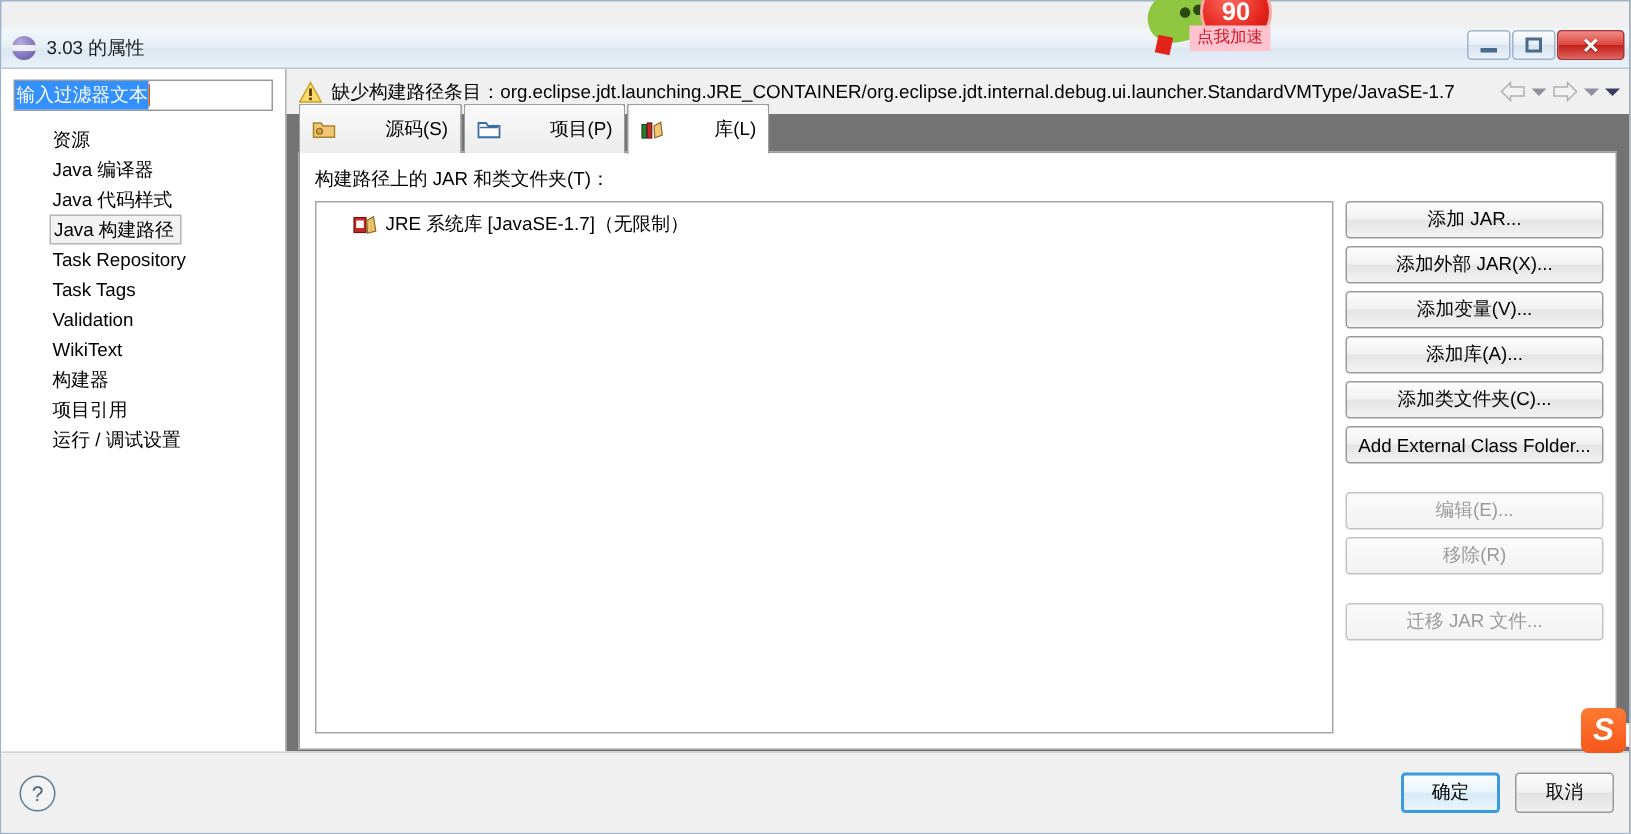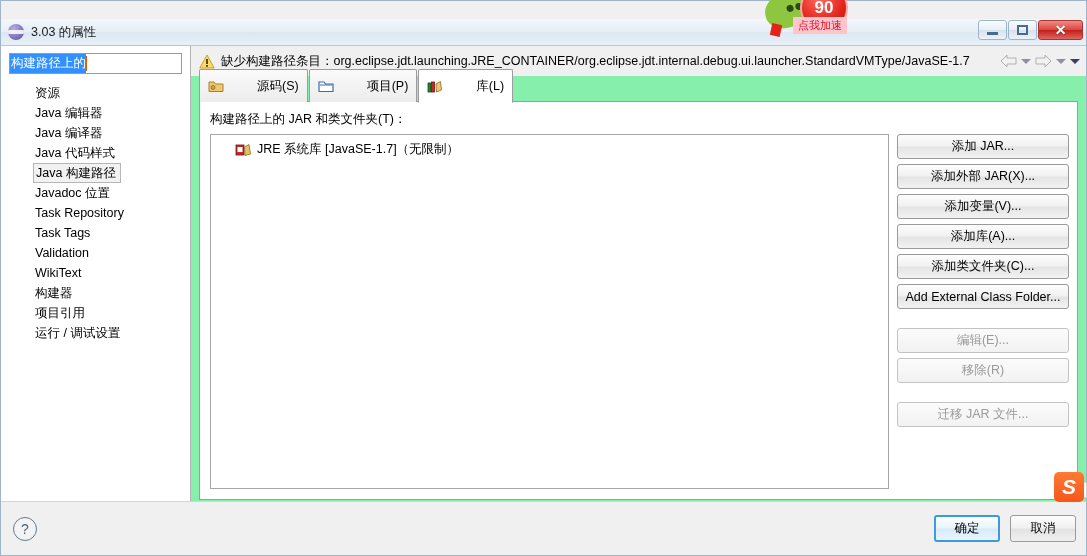--- a/index.html
+++ b/index.html
@@ -184,21 +184,21 @@
     line-height: 18px;
     box-sizing: border-box;
   }
   .tree-row-sel { height: 20px; }
 
   
   .right-pane {
     flex: 1 1 auto;
     display: flex;
     flex-direction: column;
-    background: #86efac;
+    background: #737373;
     min-width: 0;
     box-sizing: border-box;
   }
 
   
   .msg-bar {
     height: 30px;
     min-height: 30px;
     display: flex;
     align-items: center;
@@ -500,31 +500,29 @@
       </div>
     </div>
   </div>
 
   <div class="dlg-body">
     <div class="content-row">
 
       <div class="left-pane">
         <div class="filter-wrap">
           <div class="filter-shell">
-            <span class="filter-sel">构建路径上的</span>
+            <span class="filter-sel">输入过滤器文本</span>
             <span class="caret-bar"></span>
           </div>
         </div>
         <div class="tree" id="tree-host">
             <div class="tree-item">资源</div>
-            <div class="tree-item">Java 编辑器</div>
             <div class="tree-item">Java 编译器</div>
             <div class="tree-item">Java 代码样式</div>
             <div class="tree-row-sel"><div class="tree-item selected">Java 构建路径</div></div>
-            <div class="tree-item">Javadoc 位置</div>
             <div class="tree-item">Task Repository</div>
             <div class="tree-item">Task Tags</div>
             <div class="tree-item">Validation</div>
             <div class="tree-item">WikiText</div>
             <div class="tree-item">构建器</div>
             <div class="tree-item">项目引用</div>
             <div class="tree-item">运行 / 调试设置</div>
           </div>
       </div>
 

